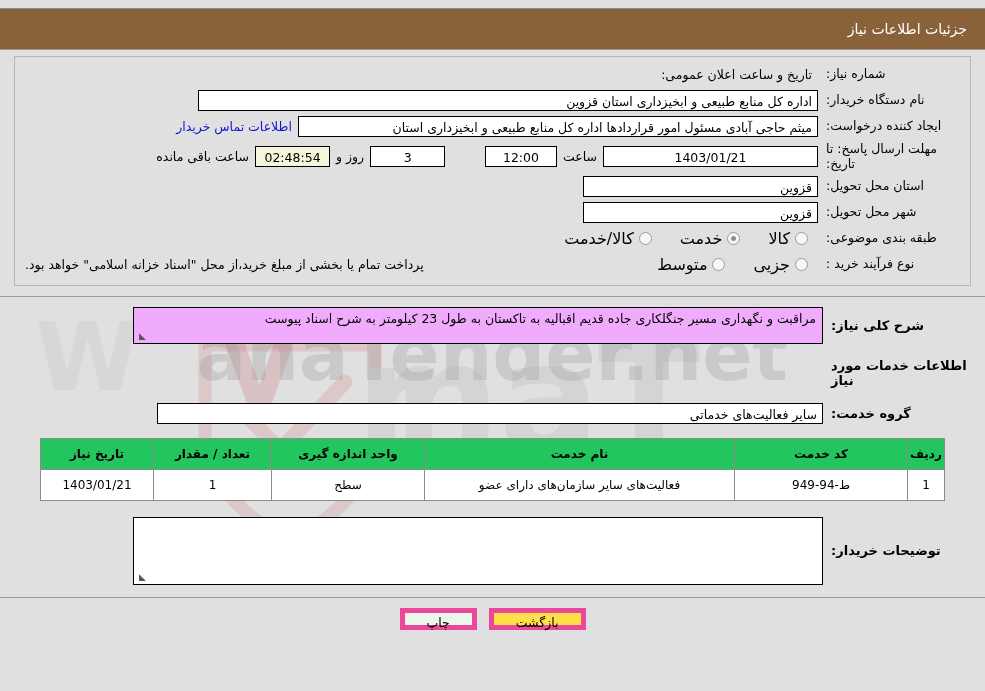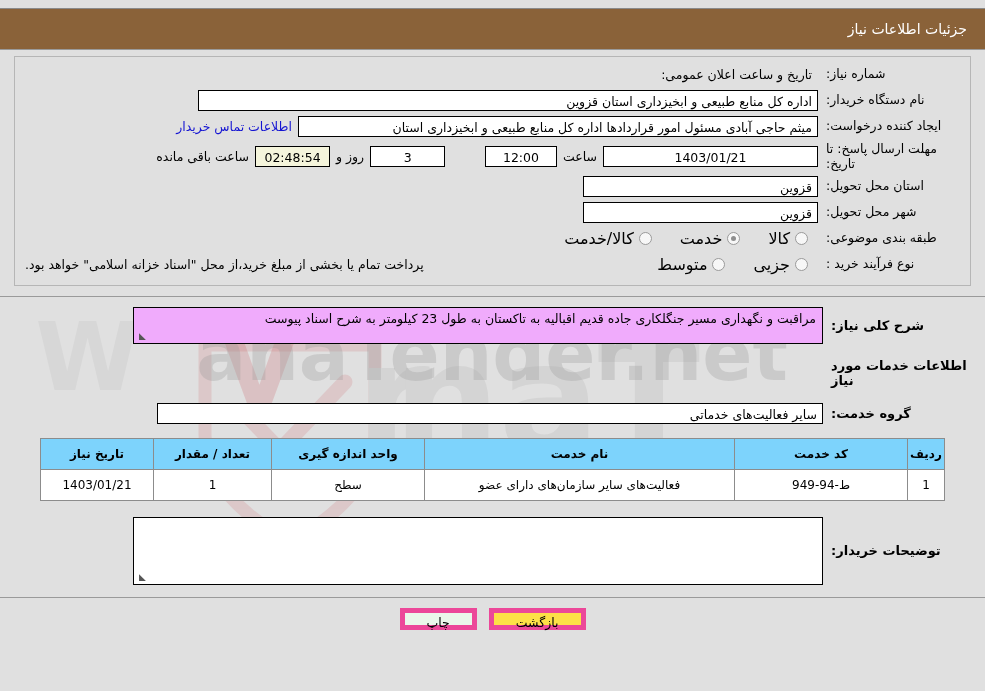--- a/index.html
+++ b/index.html
@@ -212,21 +212,21 @@
 
   
   .tbl-wrap { padding: 6px 40px 0 40px; }
   table.items {
     width: 100%;
     border-collapse: collapse;
     direction: rtl;
     font-size: 12px;
   }
   table.items th {
-    background: #7dd3fc;
+    background: #22c55e;
     border: 1px solid #8c8c8c;
     height: 28px;
     font-weight: bold;
     color: #000;
     font-size: 12px;
   }
   table.items td {
     background: #ffffff;
     border: 1px solid #8c8c8c;
     height: 28px;

